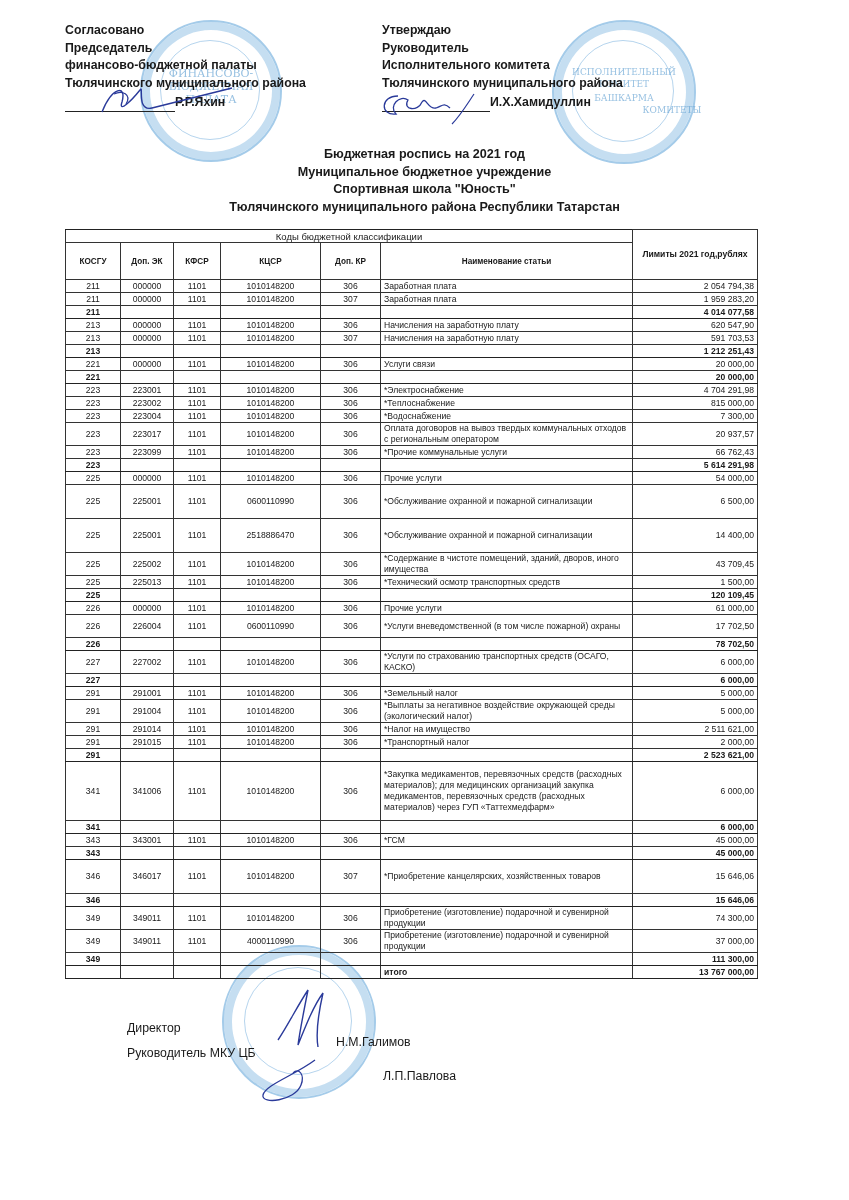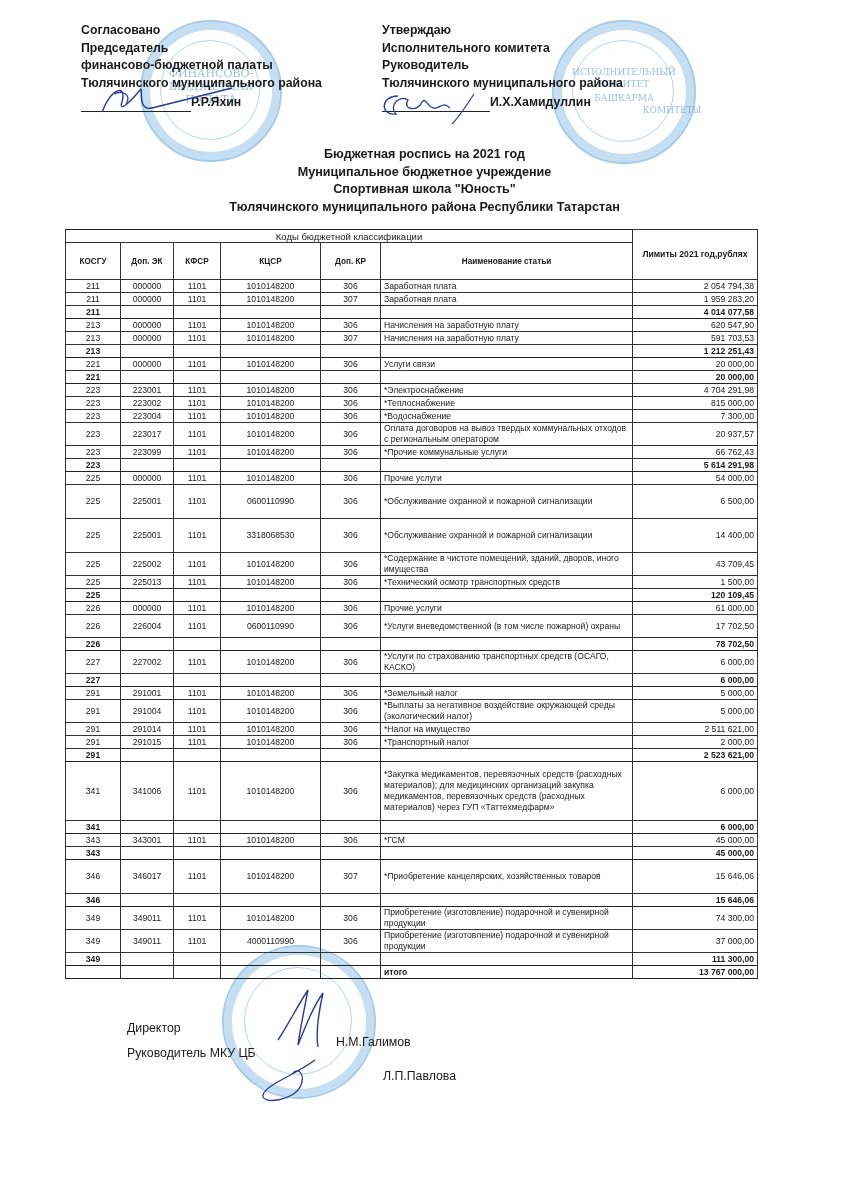--- a/index.html
+++ b/index.html
@@ -1,18 +1,18 @@
 <!DOCTYPE html>
 <html><head>
 <meta charset="utf-8">
 <style>
   html, body { margin: 0; padding: 0; background: #ffffff; }
   body { width: 849px; height: 1200px; position: relative; overflow: hidden; font-family: "Liberation Sans", sans-serif; color: #1a1a1a; }
   .approve { position: absolute; top: 22px; font-weight: bold; font-size: 12.3px; line-height: 17.5px; }
-  .approve.left { left: 65px; margin-left: 16px; }
+  .approve.left { left: 65px; }
   .approve.right { left: 382px; }
   .approve .sign-line { display: flex; align-items: flex-end; margin-top: 2px; }
   .approve .uline { display: inline-block; border-bottom: 1px solid #222; height: 16px; }
   .stamp { position: absolute; border-radius: 50%; border: 2px solid rgba(90,160,215,0.55); box-shadow: inset 0 0 0 6px rgba(255,255,255,0), inset 0 0 0 8px rgba(90,160,215,0.35); pointer-events: none; }
   .stamp .inner { position: absolute; border-radius: 50%; border: 1.5px solid rgba(90,160,215,0.45); }
   .stamp .stxt { position: absolute; width: 100%; text-align: center; color: rgba(80,150,205,0.6); font-family: "DejaVu Serif", serif; font-size: 11px; line-height: 12px; }
   .signature { position: absolute; pointer-events: none; }
   .titles { position: absolute; left: 0; width: 849px; top: 146px; text-align: center; font-weight: bold; font-size: 12.6px; line-height: 17.5px; }
   table.budget { position: absolute; left: 65px; top: 229px; border-collapse: collapse; font-size: 8.6px; table-layout: fixed; }
   table.budget td, table.budget th { border: 1px solid #333; padding: 0 3px; height: 12px; line-height: 11px; overflow: hidden; }
@@ -60,22 +60,22 @@
     <span>Р.Р.Яхин</span>
   </div>
 </div>
 <svg class="signature" style="left:92px; top:82px;" width="150" height="40" viewBox="0 0 150 40">
   <path d="M10 30 C 20 5, 35 2, 30 20 C 26 32, 40 18, 48 8 C 52 2, 44 30, 60 26 L 140 6" stroke="#2a3a9a" stroke-width="1.4" fill="none"></path>
   <path d="M22 12 C 30 8, 40 12, 34 22" stroke="#2a3a9a" stroke-width="1.2" fill="none"></path>
 </svg>
 
 <div class="approve right">
   <div>Утверждаю</div>
+  <div>Руководитель</div>
   <div>Исполнительного комитета</div>
-  <div>Руководитель</div>
   <div>Тюлячинского муниципального района</div>
   <div class="sign-line">
     <span class="uline" style="width:108px;"></span>
     <span>И.Х.Хамидуллин</span>
   </div>
 </div>
 <svg class="signature" style="left:378px; top:86px;" width="110" height="40" viewBox="0 0 110 40">
   <path d="M20 10 C 2 10, 2 30, 18 28 C 10 20, 22 8, 30 14 C 24 24, 40 26, 44 16 C 48 10, 50 24, 58 22 C 64 20, 66 16, 72 22" stroke="#2a3a9a" stroke-width="1.3" fill="none"></path>
   <path d="M96 8 C 88 20, 82 30, 74 38" stroke="#2a3a9a" stroke-width="1.2" fill="none"></path>
 </svg>
@@ -253,21 +253,21 @@
         <td class="c">1101</td>
         <td class="c">0600110990</td>
         <td class="c">306</td>
         <td class="l name">*Обслуживание охранной и пожарной сигнализации</td>
         <td class="r">6 500,00</td>
       </tr>
       <tr class="tall3">
         <td class="c">225</td>
         <td class="c">225001</td>
         <td class="c">1101</td>
-        <td class="c">3318068530</td>
+        <td class="c">2518886470</td>
         <td class="c">306</td>
         <td class="l name">*Обслуживание охранной и пожарной сигнализации</td>
         <td class="r">14 400,00</td>
       </tr>
       <tr class="tall2">
         <td class="c">225</td>
         <td class="c">225002</td>
         <td class="c">1101</td>
         <td class="c">1010148200</td>
         <td class="c">306</td>

